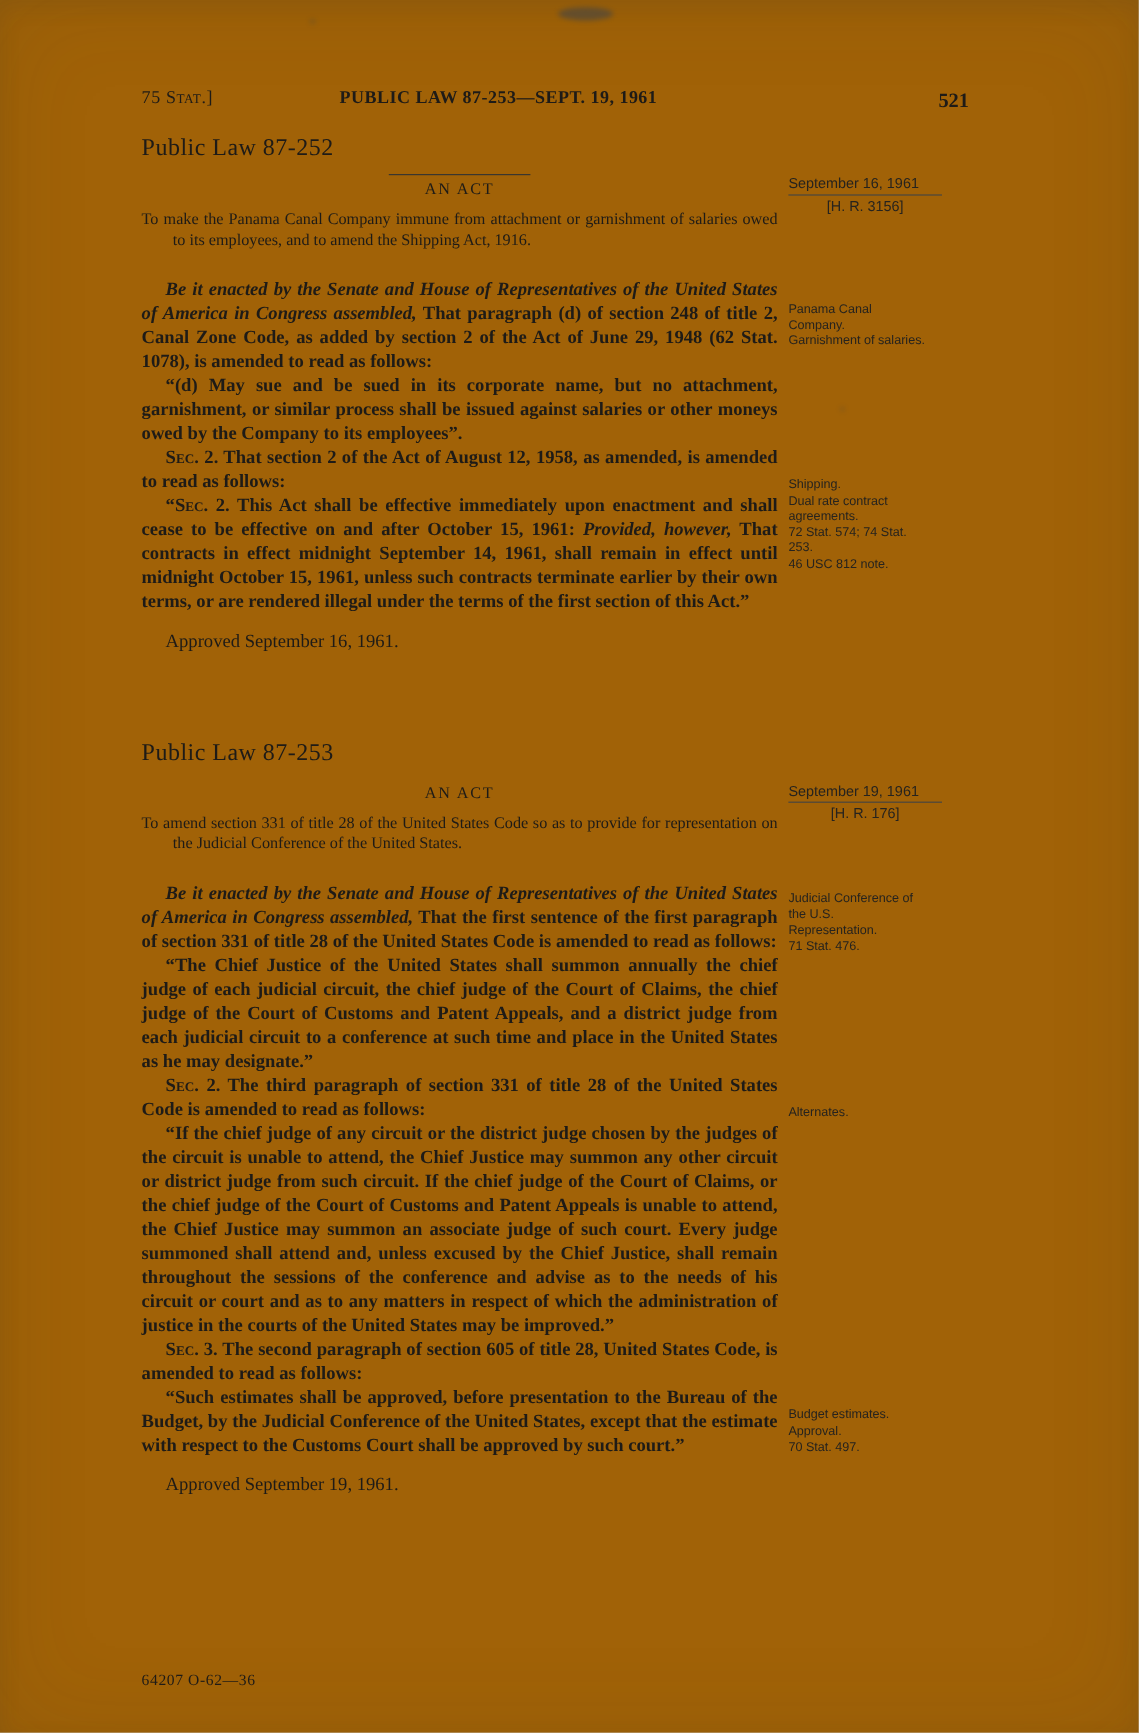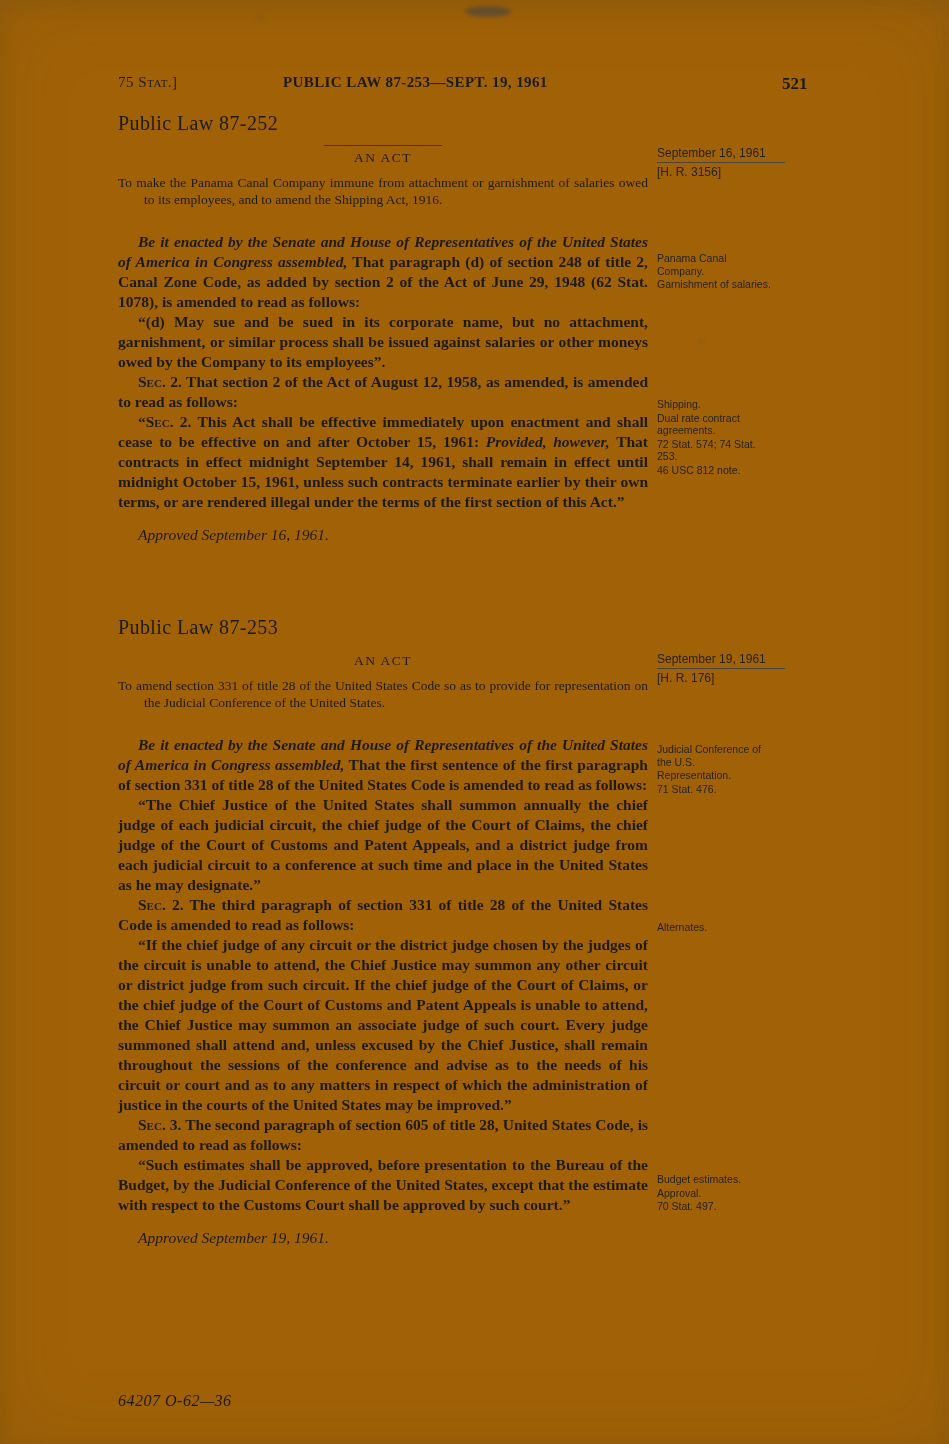--- a/index.html
+++ b/index.html
@@ -35,30 +35,30 @@
   .preamble {
     margin:8px 0 0 0; font-size:13.5px; line-height:17px;
     text-align:justify; padding-left:26px; text-indent:-26px;
   }
   .p {
     margin:0; font-size:15.5px; line-height:20px;
     text-align:justify; text-indent:20px;font-weight:bold;
   }
   .p.first { margin-top:24px; }
   .it { font-style:italic; }
-  .approved { margin-top:13px; font-size:15.5px; line-height:20px; text-indent:20px; text-align:left;font-style:italic; }
+  .approved { margin-top:13px; font-size:15.5px; line-height:20px; text-indent:20px; text-align:left; }
 
   
   .mnote { position:absolute; left:657px; width:118px; font-family:"Liberation Sans", sans-serif; font-size:10.5px; line-height:12.5px; color:#26231e; }
   .mnote.datenote { font-family:Liberation Sans, sans-serif; font-size:12px; line-height:14px; width:136px; }
   .mrule { border-top:1px solid #4a463f; width:128px; margin:2px 0 2px 0; }
-  .bill { width:128px; }
+  .bill { text-align:center; width:128px; }
   .mline { margin:0 0 1px 0; }
 
-  .footer { position:absolute; left:118px; top:1392px; font-size:16px; letter-spacing:.5px;font-style:italic; }
+  .footer { position:absolute; left:118px; top:1392px; font-size:13px; letter-spacing:.5px; }
 </style>
 </head>
 <body>
 
 <div class="page">
 
   <div class="smudge a"></div>
   <div class="smudge b"></div>
   <div class="smudge c"></div>
 

